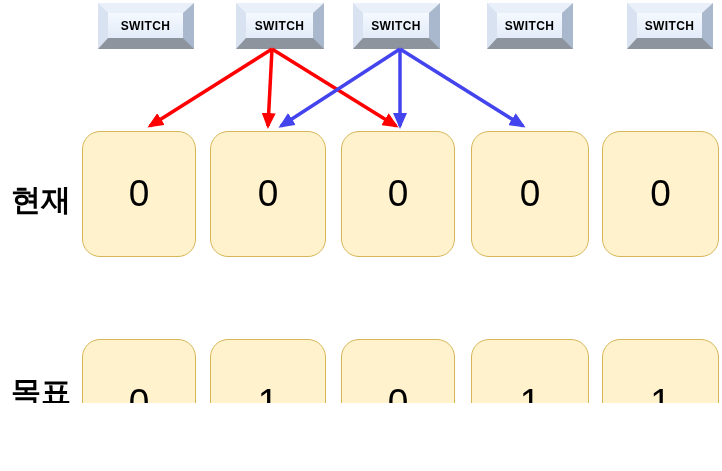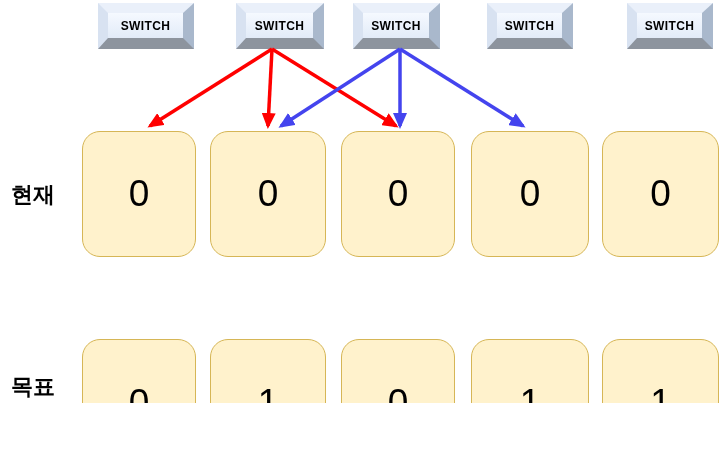--- a/index.html
+++ b/index.html
@@ -42,21 +42,21 @@
     background:var(--cell-fill);
     border:1px solid var(--cell-border);
     border-radius:18px;
     display:flex;align-items:center;justify-content:center;
   }
   .cellvalue{
     font-size:37px;color:var(--text-color);
   }
   .rowlabel{
     position:absolute;
-    font-size:22px;font-weight:bold;color:var(--text-color);
+    font-size:30px;font-weight:bold;color:var(--text-color);
   }
   .arrows{
     position:absolute;left:0;top:0;
     pointer-events:none;
   }
 </style>
 </head>
 <body>
 
 <div class="canvas">

